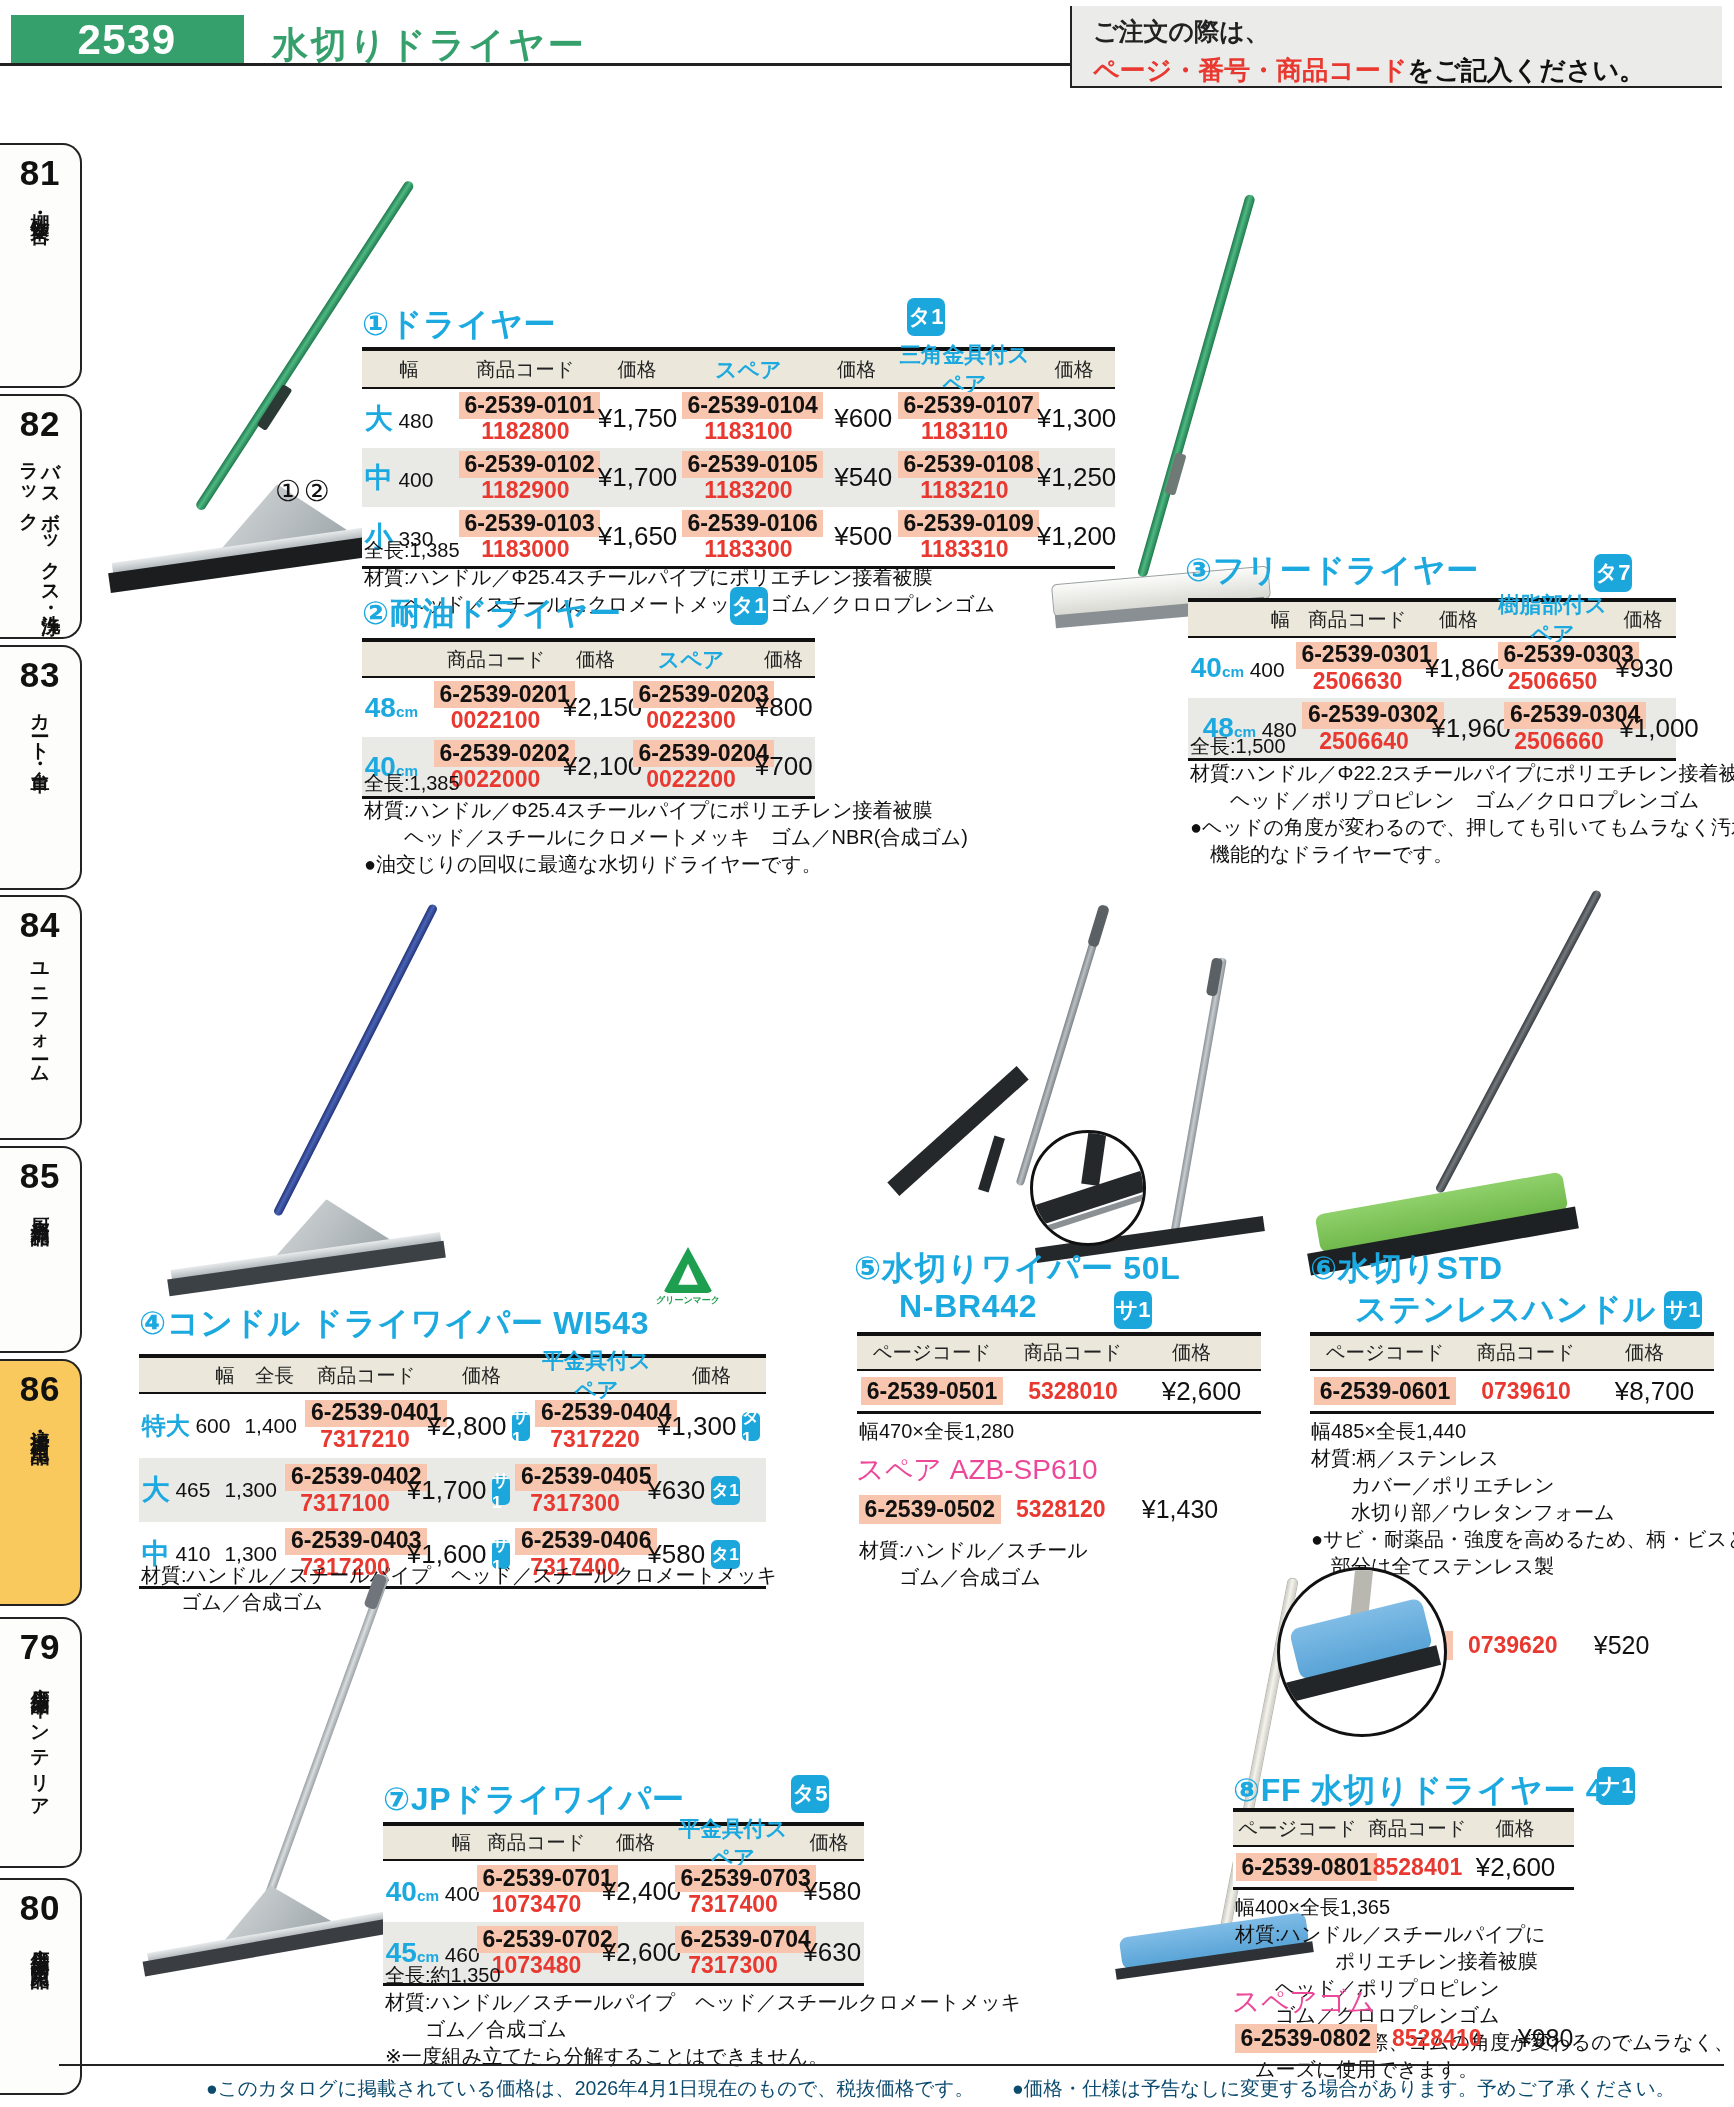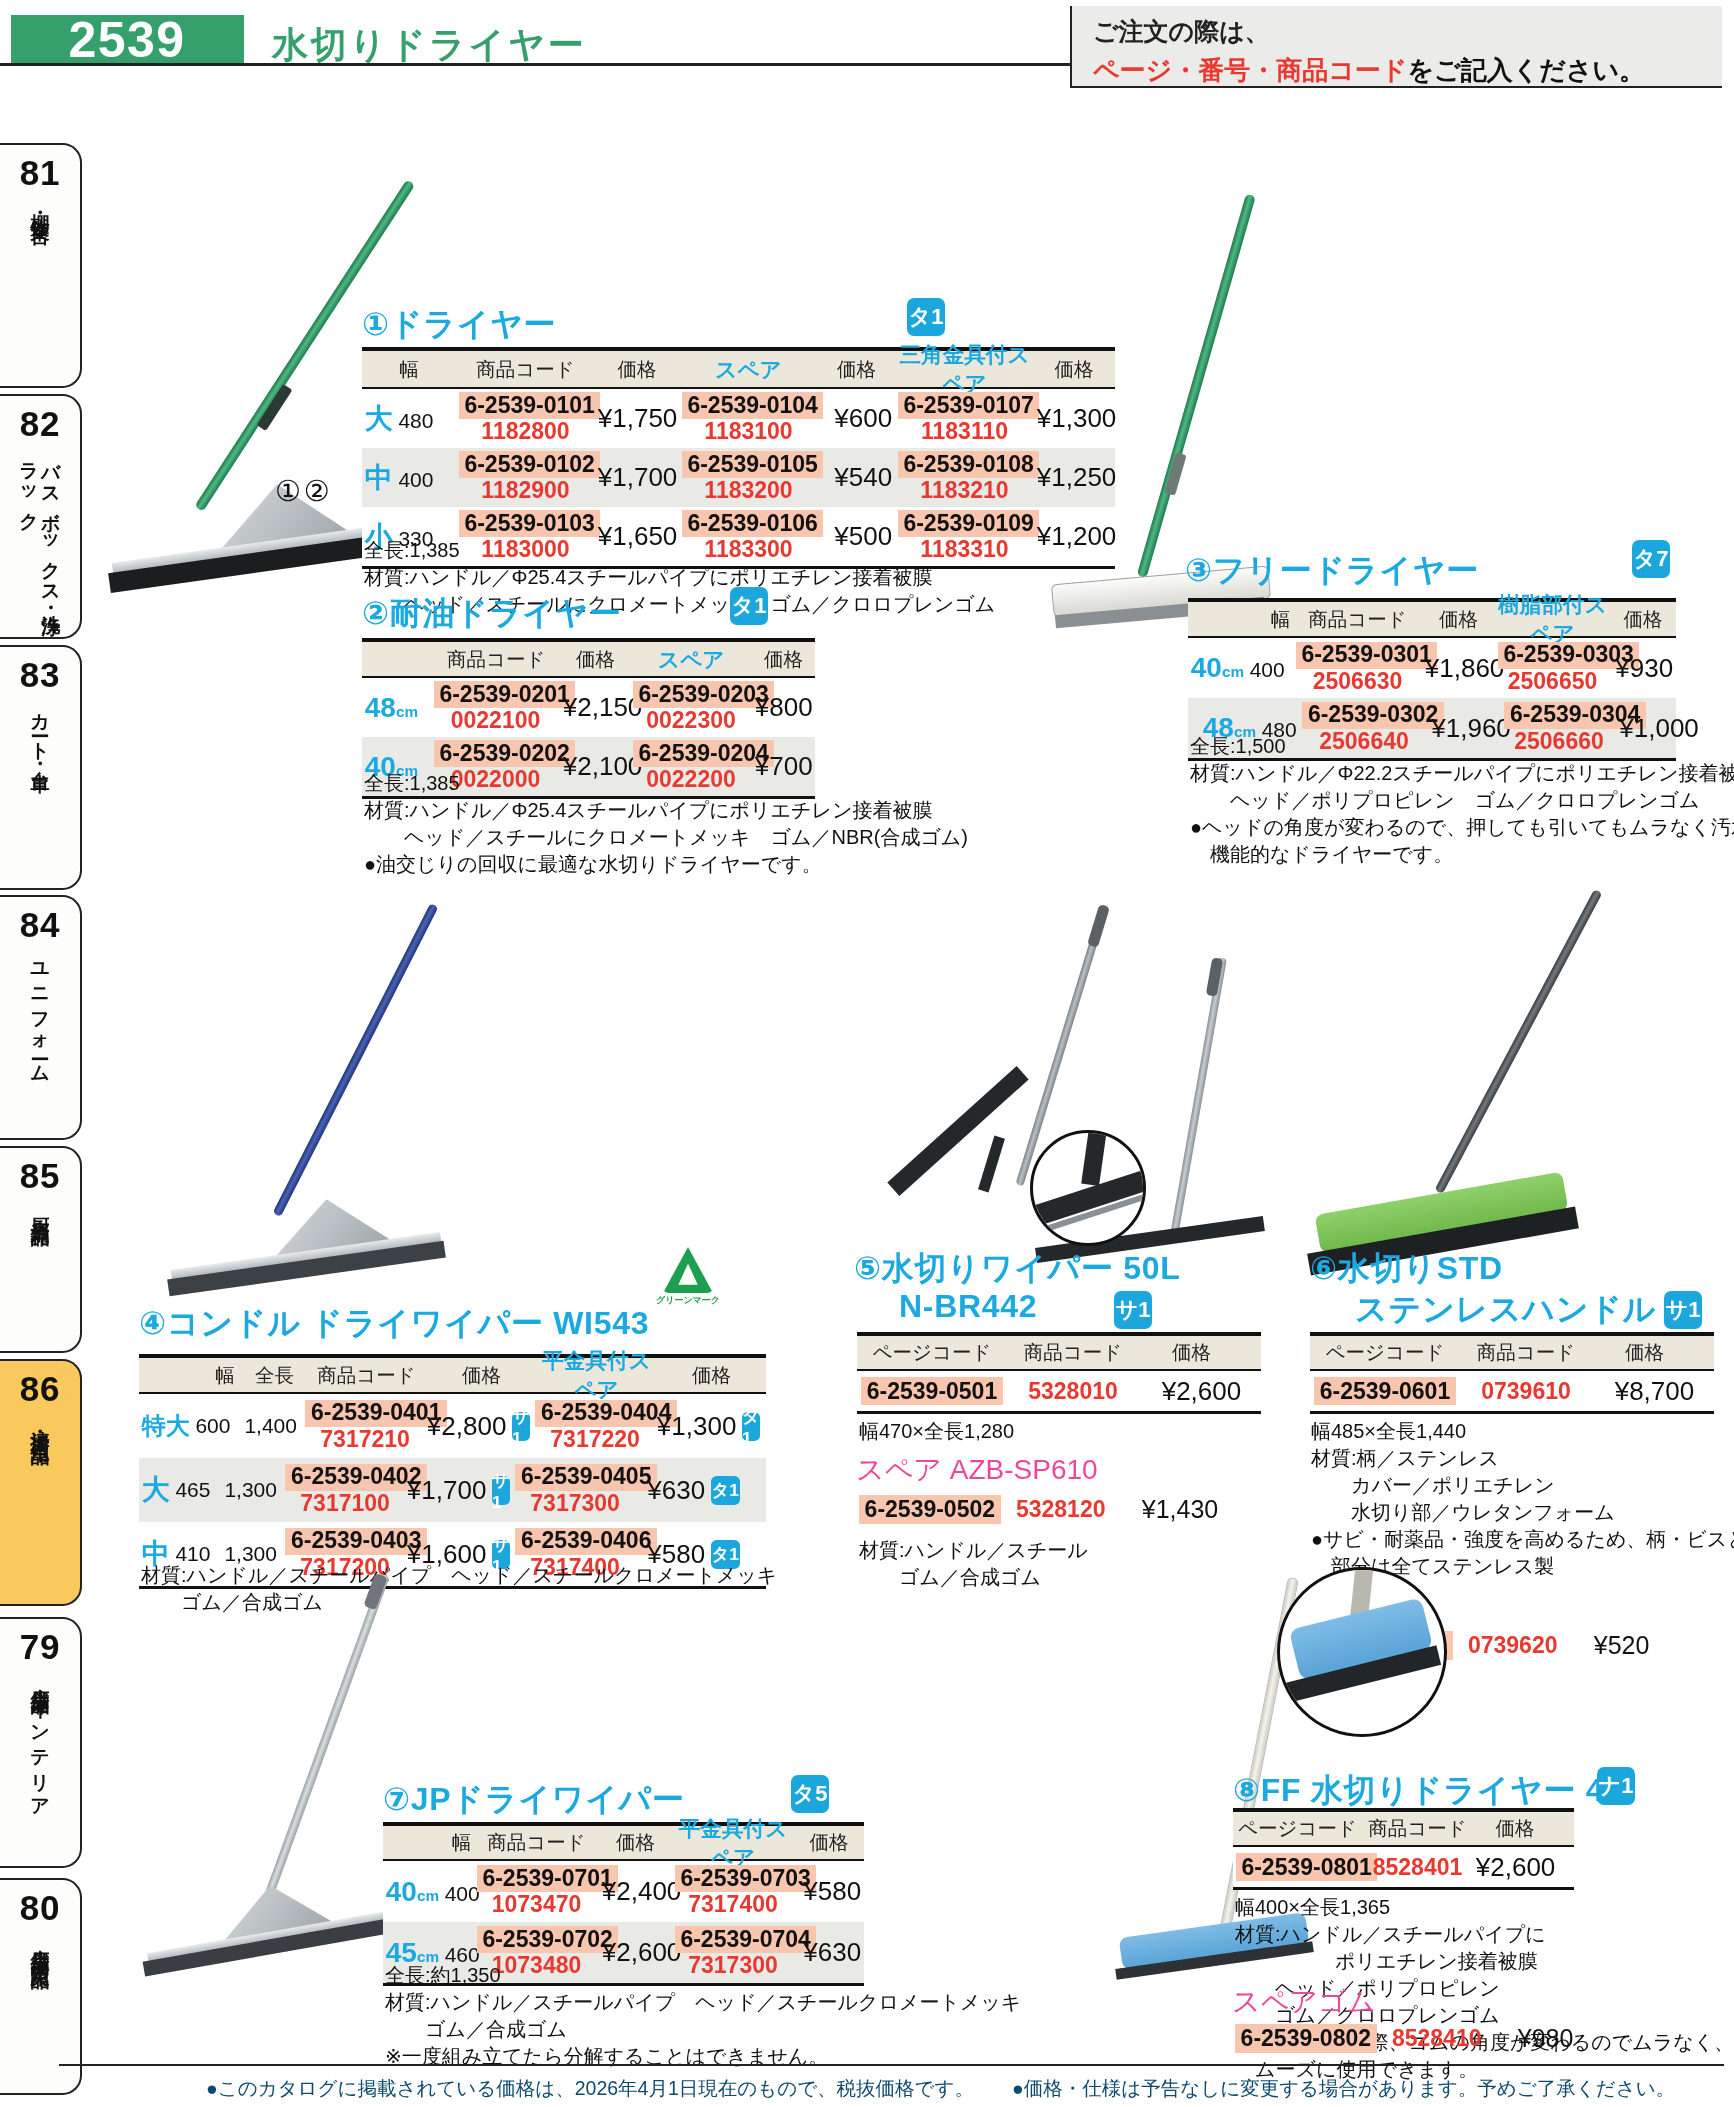--- a/index.html
+++ b/index.html
@@ -2,21 +2,21 @@
 <html style="font-size:11px"><head>
 <meta charset="utf-8">
 <style>
   html,body{margin:0;padding:0;background:#fff;}
   .page{position:relative;width:1734px;height:2108px;background:#fff;overflow:hidden;
         font-family:"Liberation Sans","DejaVu Sans",sans-serif;color:#111;}
 
   
   .pgnum-box{position:absolute;left:10.5px;top:15.3px;width:233px;height:49px;background:#35A06B;
              display:flex;align-items:center;justify-content:center;}
-  .pgnum-box span{color:#fff;font-size:50px;font-weight:bold;letter-spacing:1.4px;}
+  .pgnum-box span{color:#fff;font-size:42px;font-weight:bold;letter-spacing:1.4px;}
   .page-title{position:absolute;left:272px;top:21px;font-size:36px;font-weight:bold;color:#35A06B;letter-spacing:2.8px;}
   .header-rule{position:absolute;left:0;top:63px;width:1070px;height:2.8px;background:#222;}
   .order-box{position:absolute;left:1070px;top:5.6px;width:652px;height:82px;background:#EBECE9;
              border-left:2.8px solid #222;border-bottom:2.8px solid #222;box-sizing:border-box;
              padding:9.8px 0 0 21px;}
   .order-box .l1{font-size:25px;font-weight:bold;color:#222;}
   .order-box .l2{font-size:26px;font-weight:bold;margin-top:4.2px;}
   .order-box .red{color:#E8382F;}
 
   
@@ -209,21 +209,21 @@
 ●油交じりの回収に最適な水切りドライヤーです。</div>
 
   <div class="img-box" style="left:1031px;top:188px;width:265px;height:488px;">
     <div class="sq-handle" style="left:215px;top:7px;width:9.8px;height:397px;transform:rotate(16deg);background:linear-gradient(90deg,#1F7A4D,#4FB882 45%,#1F7A4D);"></div>
     <div class="sq-part" style="left:139px;top:265px;width:11px;height:42px;transform:rotate(16deg);background:#6F7A76;border-radius:2.8px;"></div>
     <div class="sq-part" style="left:21px;top:387px;width:216px;height:31px;transform:rotate(-5deg);background:linear-gradient(#FBFBF9,#D8D8D2);border:1.4px solid #9AA0A0;border-radius:5.6px;"></div>
     <div class="sq-part" style="left:24px;top:418px;width:210px;height:12.5px;transform:rotate(-5deg);background:#8A8F93;"></div>
   </div>
 
   <div class="ptitle" style="left:1185px;top:549px;"><span>③</span><span>フリードライヤー</span></div>
-  <div class="badge abs" style="left:1594px;top:540px;margin-left:38px;">タ7</div>
+  <div class="badge abs" style="left:1594px;top:554px;">タ7</div>
 
   <div class="ptable" style="left:1188px;top:598px;width:488px;">
     <div class="hrow" style="height:36px;">
       <div class="cell hcell" style="width:105px;text-align:right;">幅</div>
       <div class="cell hcell" style="width:129px;">商品コード</div>
       <div class="cell hcell" style="width:73px;">価格</div>
       <div class="cell hcell spare" style="width:115px;">樹脂部付スペア</div>
       <div class="cell hcell" style="width:66px;">価格</div>
     </div>
     <div class="drow" style="height:60px;">

